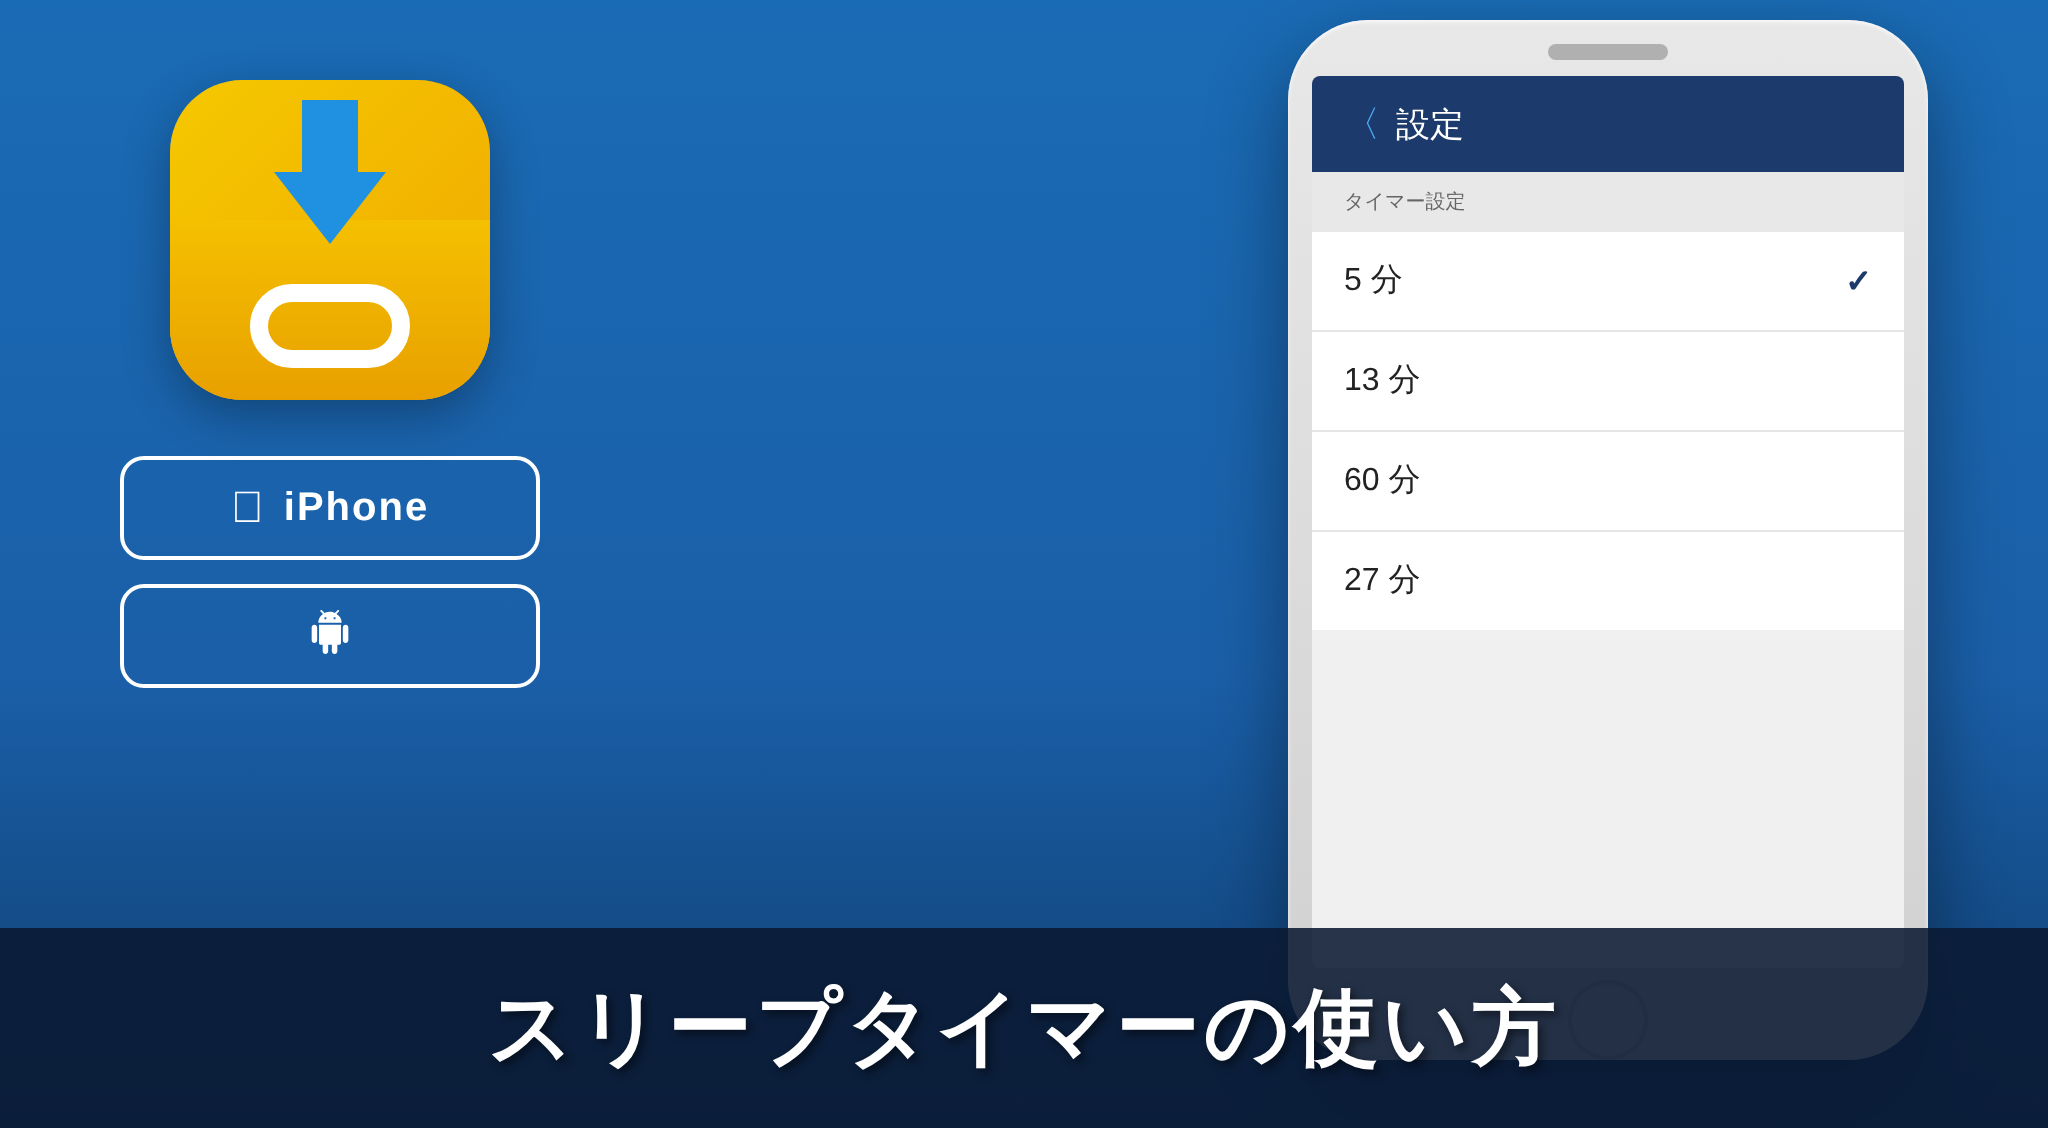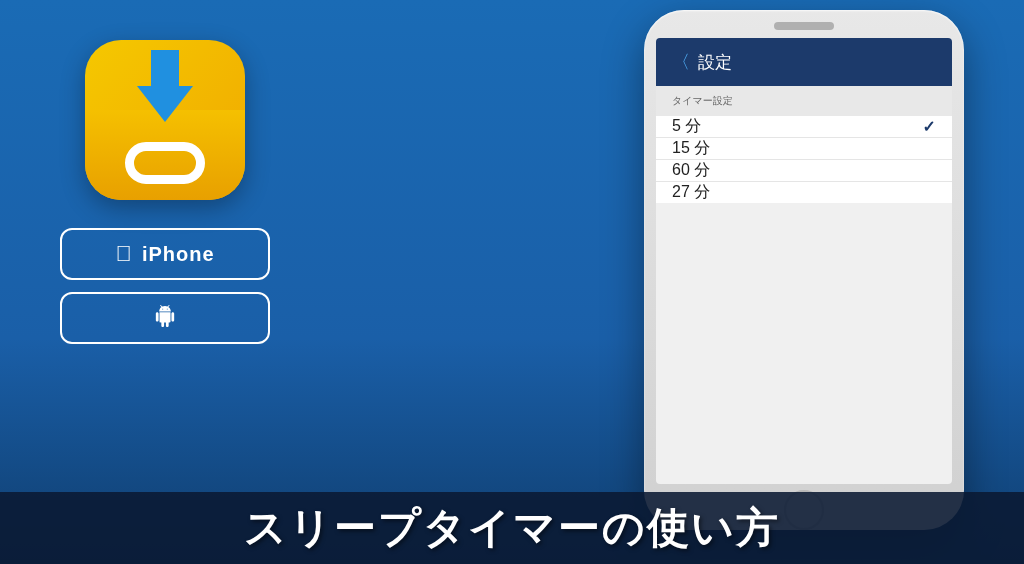--- a/index.html
+++ b/index.html
@@ -18,21 +18,21 @@
       position: relative;
       background: linear-gradient(180deg, #1a6bb5 0%, #1a5fa8 60%, #0f3d6e 100%);
     }
 
     
     .bottom-banner {
       position: absolute;
       bottom: 0;
       left: 0;
       right: 0;
-      height: 72px;
+      height: 100px;
       background: rgba(10, 25, 50, 0.88);
       display: flex;
       align-items: center;
       justify-content: center;
     }
 
     .bottom-title {
       color: #ffffff;
       font-size: 42px;
       font-weight: 900;
@@ -173,21 +173,21 @@
     }
 
     .screen-list {
       background: #ffffff;
     }
 
     .screen-list-item {
       display: flex;
       align-items: center;
       justify-content: space-between;
-      padding: 0 16px;
+      padding: 14px 16px;
       border-bottom: 1px solid #e5e5e5;
       font-size: 16px;
       color: #222222;
     }
 
     .screen-list-item:last-child {
       border-bottom: none;
     }
 
     .check-mark {
@@ -249,21 +249,21 @@
         <div class="screen-section-header">
           <span>タイマー設定</span>
         </div>
 
         <div class="screen-list">
           <div class="screen-list-item">
             <span>5 分</span>
             <span class="check-mark">✓</span>
           </div>
           <div class="screen-list-item">
-            <span>15 分</span>
+            <span>13 分</span>
           </div>
           <div class="screen-list-item">
             <span>60 分</span>
           </div>
           <div class="screen-list-item">
             <span>27 分</span>
           </div>
         </div>
       </div>
       <div class="phone-home-btn"></div>

